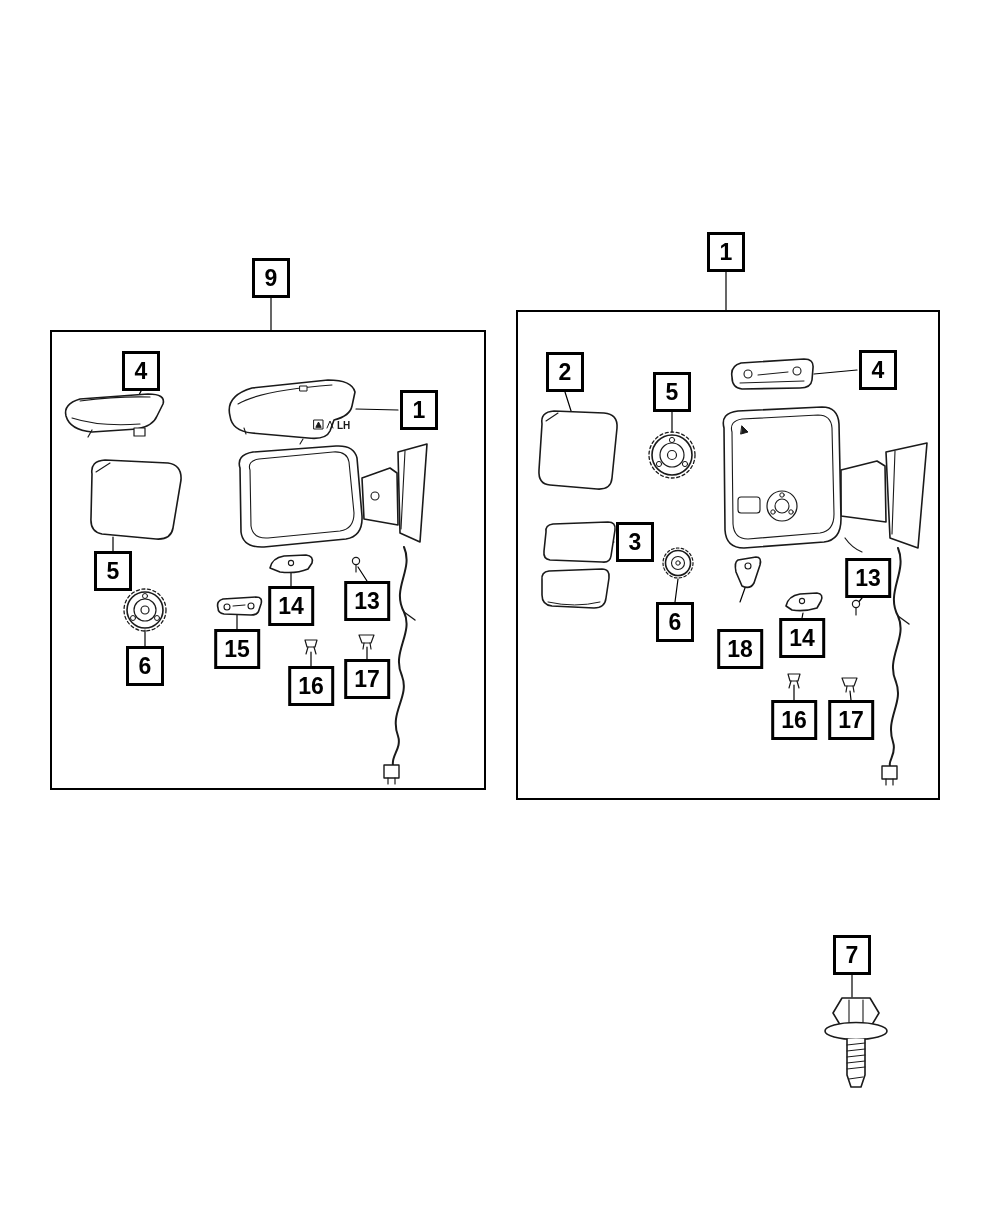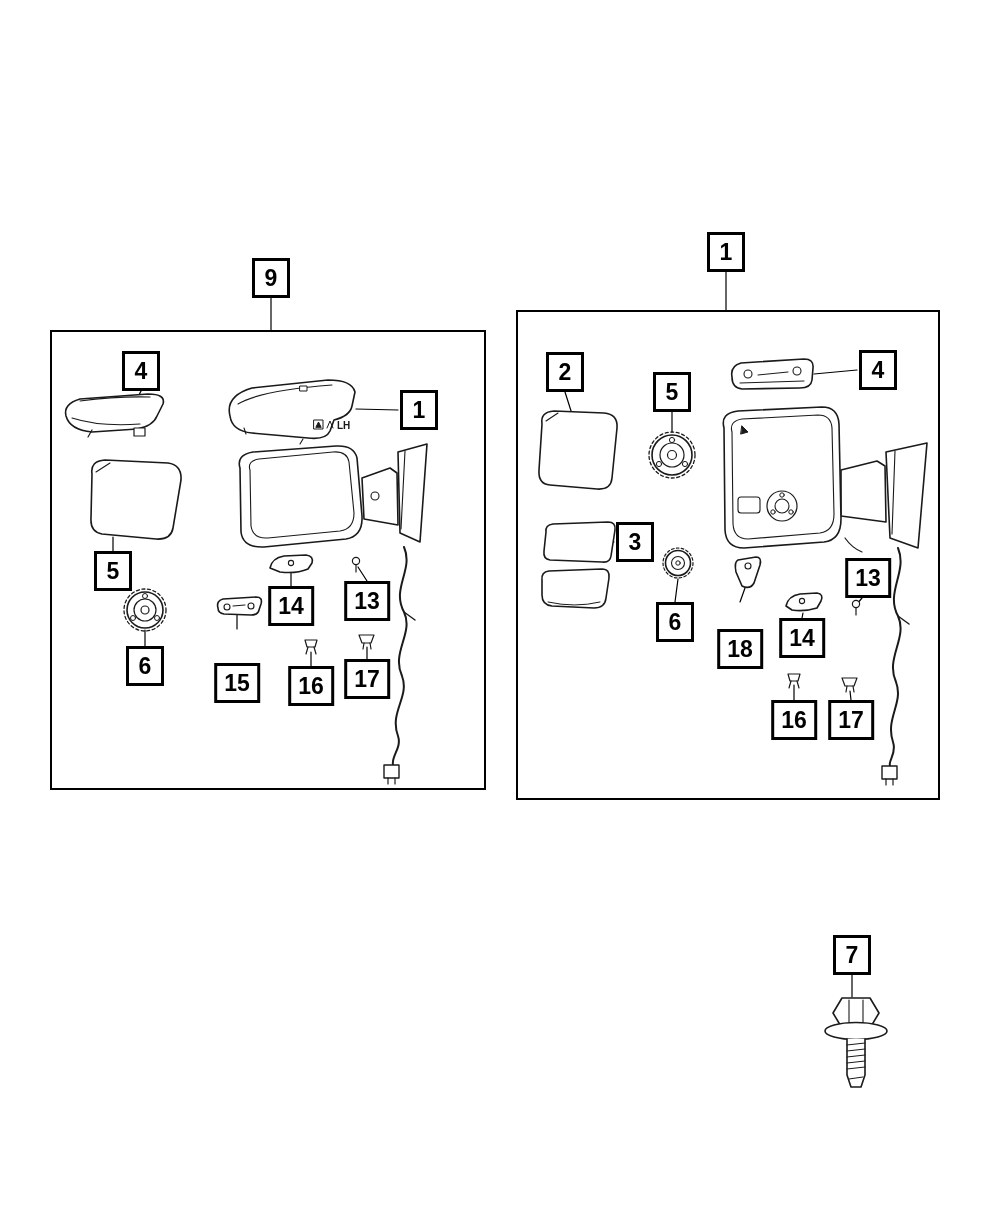--- a/index.html
+++ b/index.html
@@ -264,21 +264,21 @@
   <div class="panel" id="panel-right"></div>
 
   <div class="callout" style="left:271px; top:278px">9</div>
   <div class="callout" style="left:726px; top:252px">1</div>
 
   <div class="callout" style="left:141px; top:371px">4</div>
   <div class="callout" style="left:419px; top:410px">1</div>
   <div class="callout" style="left:113px; top:571px">5</div>
   <div class="callout" style="left:291px; top:606px">14</div>
   <div class="callout" style="left:367px; top:601px">13</div>
-  <div class="callout" style="left:237px; top:683px">15</div>
+  <div class="callout" style="left:237px; top:649px">15</div>
   <div class="callout" style="left:145px; top:666px">6</div>
   <div class="callout" style="left:311px; top:686px">16</div>
   <div class="callout" style="left:367px; top:679px">17</div>
 
   <div class="callout" style="left:565px; top:372px">2</div>
   <div class="callout" style="left:672px; top:392px">5</div>
   <div class="callout" style="left:878px; top:370px">4</div>
   <div class="callout" style="left:635px; top:542px">3</div>
   <div class="callout" style="left:675px; top:622px">6</div>
   <div class="callout" style="left:740px; top:649px">18</div>

